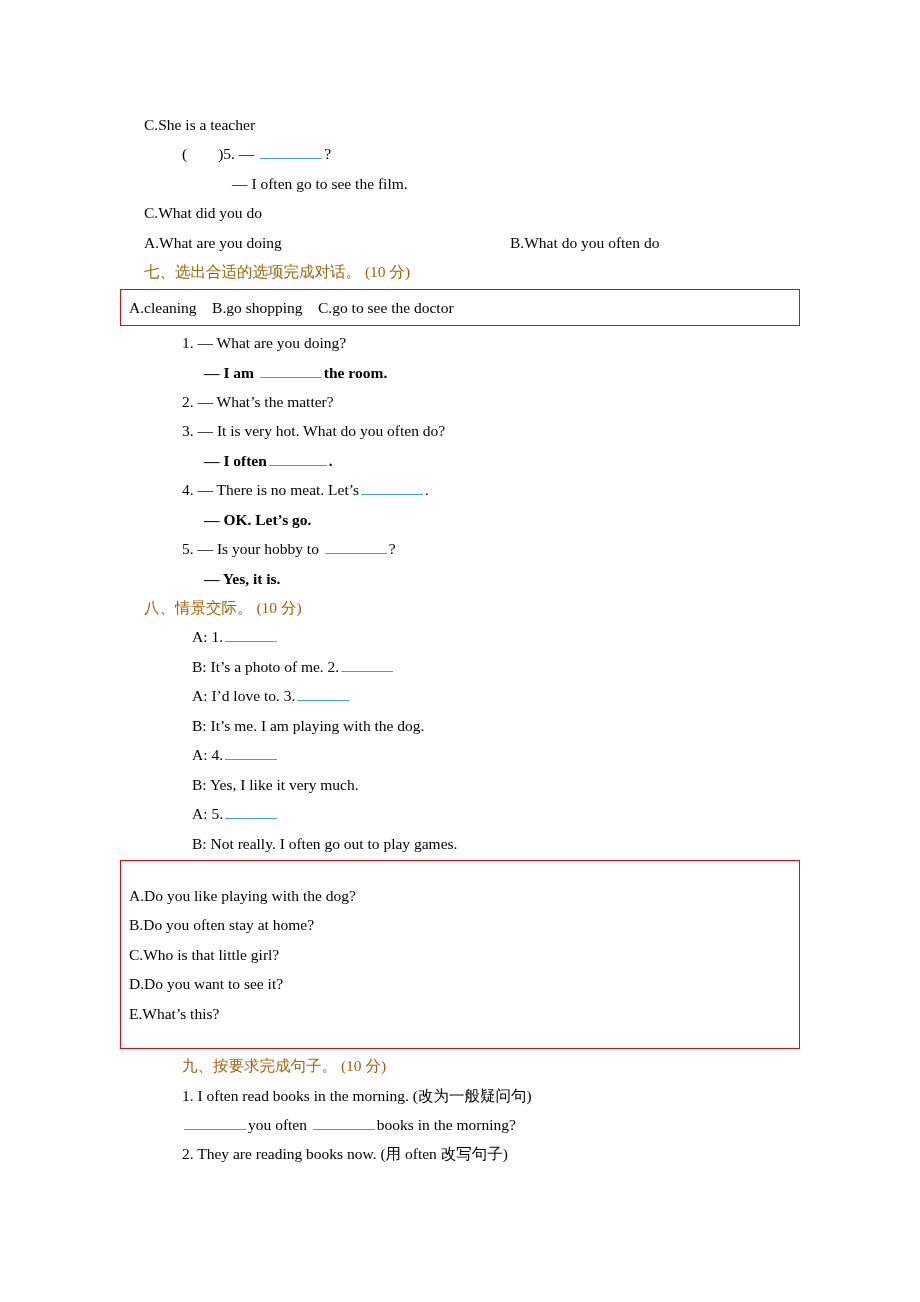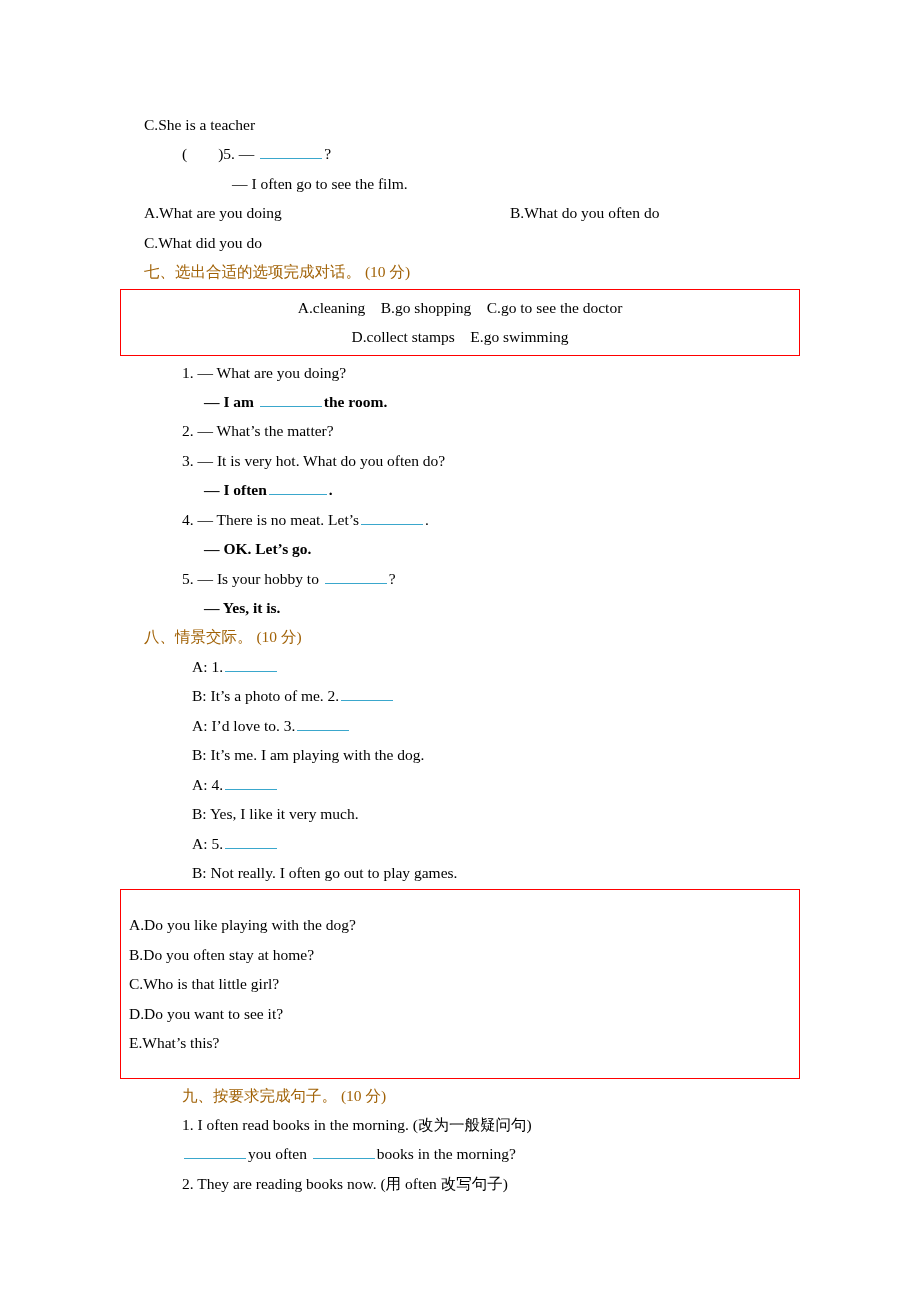--- a/index.html
+++ b/index.html
@@ -27,21 +27,20 @@
   .blank.lg { min-width: 62px; }
   .heading {
     color: #a16207;
   }
   .box {
     border: 1px solid #ff0000;
     padding: 3px 8px;
     margin: 2px 0;
   }
   .box-center {
-    text-align: center;
   }
   .box-left {
     text-align: left;
     padding: 20px 8px;
   }
   .indent1 { padding-left: 38px; }
   .indent2 { padding-left: 60px; font-weight: bold; }
   .indent2b { padding-left: 88px; }
   .indent3 { padding-left: 48px; }
   .row { display: block; margin-left: 24px; }
@@ -54,31 +53,30 @@
 
 <div class="page">
 
   <div class="row">C.She is a teacher</div>
 
   <div class="row indent1">
     <span>(　　)5. — </span><span class="blank lg"></span><span>?</span>
   </div>
   <div class="row indent2b">— I often go to see the film.</div>
 
+  <div class="row">C.What did you do</div>
   <div class="row abline">
     <span class="col-a">A.What are you doing</span>
     <span class="col-b">B.What do you often do</span>
   </div>
-  <div class="row">C.What did you do</div>
 
   <div class="row heading">七、选出合适的选项完成对话。 (10 分)</div>
 
   <div class="box box-center">
     <div>A.cleaning　B.go shopping　C.go to see the doctor</div>
-    <div>D.collect stamps　E.go swimming</div>
   </div>
 
   <div class="row indent1">1. — What are you doing?</div>
   <div class="row indent2">
     <span>— I am </span><span class="blank lg"></span><span>the room.</span>
   </div>
 
   <div class="row indent1">2. — What’s the matter?</div>
 
   <div class="row indent1">3. — It is very hot. What do you often do?</div>

